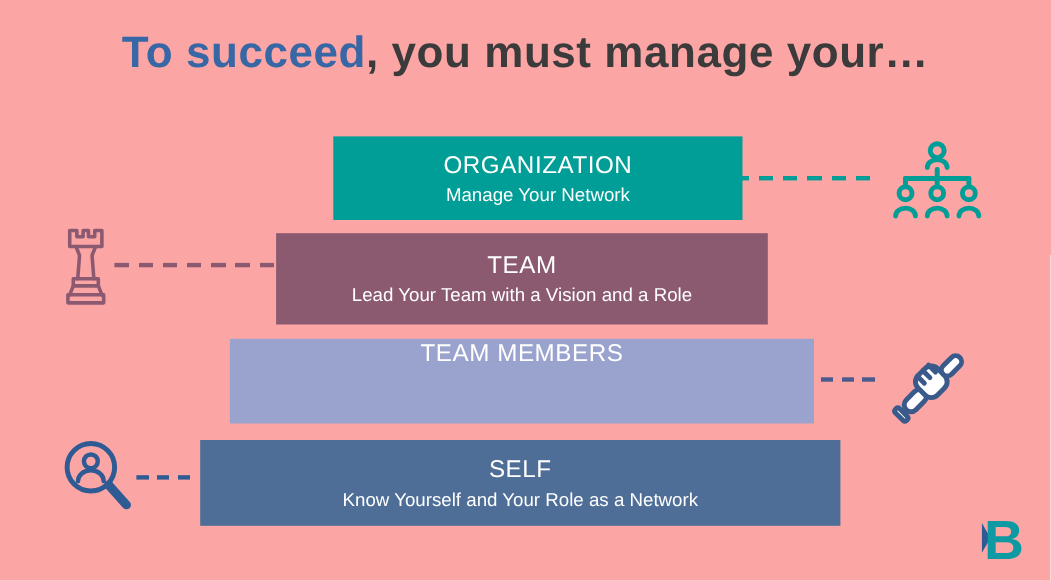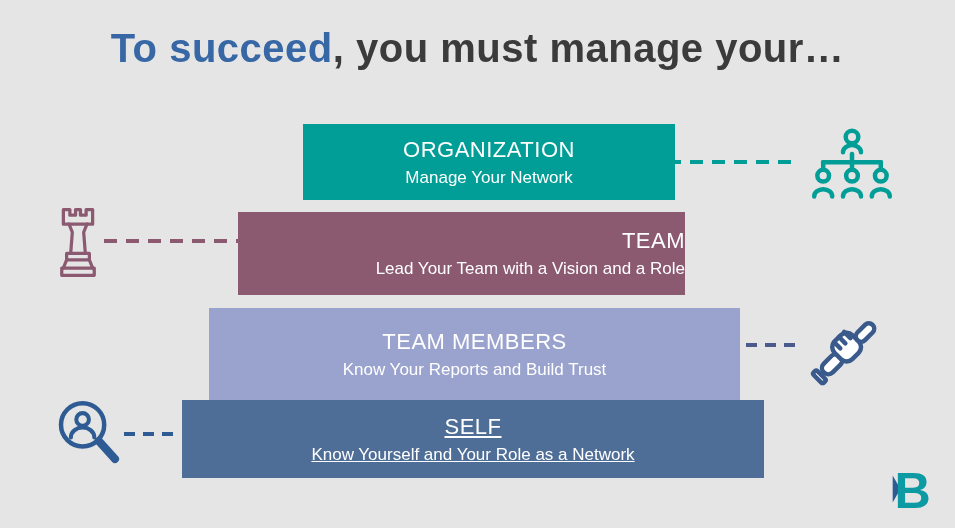--- a/index.html
+++ b/index.html
@@ -1,19 +1,19 @@
 <!DOCTYPE html>
 <html><head>
 <meta charset="utf-8">
 <style>
   html,body{margin:0;padding:0;background:#ffffff;}
   .stage{
     position:relative;
     width:955px;height:528px;
-    background:#e5e5e5;
+    background:#fca5a5;
     font-family:"Liberation Sans", sans-serif;
     overflow:hidden;
   }
   
   .title{
     position:absolute;top:26px;left:0;width:100%;
     text-align:center;
     font-size:40px;font-weight:700;
     color:#3b3b3b;
     letter-spacing:0.5px;
@@ -21,23 +21,23 @@
   .title .hl{color:#3867a6;}
   
   .bar{
     position:absolute;
     display:flex;flex-direction:column;align-items:center;justify-content:center;
     color:#ffffff;text-align:center;gap:5px;
   }
   .bar-label{font-size:22px;letter-spacing:0.5px;}
   .bar-sub{font-size:17px;}
   .bar1{left:287px;top:124px;width:372px;height:76px;background:#009e96;margin-left:16px;}
-  .bar2{left:238px;top:212px;width:447px;height:83px;background:#8b5a71;align-items:flex-end;}
-  .bar3{left:209px;top:308px;width:531px;height:92px;background:#9aa3cd;}
-  .bar4{left:182px;top:400px;width:582px;height:78px;background:#4e6e97;text-decoration:underline;}
+  .bar2{left:251px;top:212px;width:447px;height:83px;background:#8b5a71;}
+  .bar3{left:209px;top:308px;width:531px;height:77px;background:#9aa3cd;justify-content:space-between;}
+  .bar4{left:182px;top:400px;width:582px;height:78px;background:#4e6e97;}
   
   .dash{position:absolute;height:4px;}
   .dash-teal{left:668px;top:160px;width:132px;
     background:repeating-linear-gradient(90deg,#009e96 0 13px,transparent 13px 22px);}
   .dash-plum{left:104px;top:239px;width:146px;
     background:repeating-linear-gradient(90deg,#8b5a71 0 13px,transparent 13px 22px);}
   .dash-navy{left:746px;top:343px;width:56px;
     background:repeating-linear-gradient(90deg,#4a5a8c 0 11px,transparent 11px 19px);}
   .dash-blue{left:124px;top:432px;width:56px;
     background:repeating-linear-gradient(90deg,#2e5b93 0 11px,transparent 11px 19px);}
@@ -62,21 +62,20 @@
     <div class="bar-sub">Manage Your Network</div>
   </div>
 
   <div class="bar bar2">
     <div class="bar-label">TEAM</div>
     <div class="bar-sub">Lead Your Team with a Vision and a Role</div>
   </div>
 
   <div class="bar bar3">
     <div class="bar-label">TEAM MEMBERS</div>
-    <div class="bar-sub">Know Your Reports and Build Trust</div>
   </div>
 
   <div class="bar bar4">
     <div class="bar-label">SELF</div>
     <div class="bar-sub">Know Yourself and Your Role as a Network</div>
   </div>
 
   <div class="dash dash-teal"></div>
   <div class="dash dash-plum"></div>
   <div class="dash dash-navy"></div>

